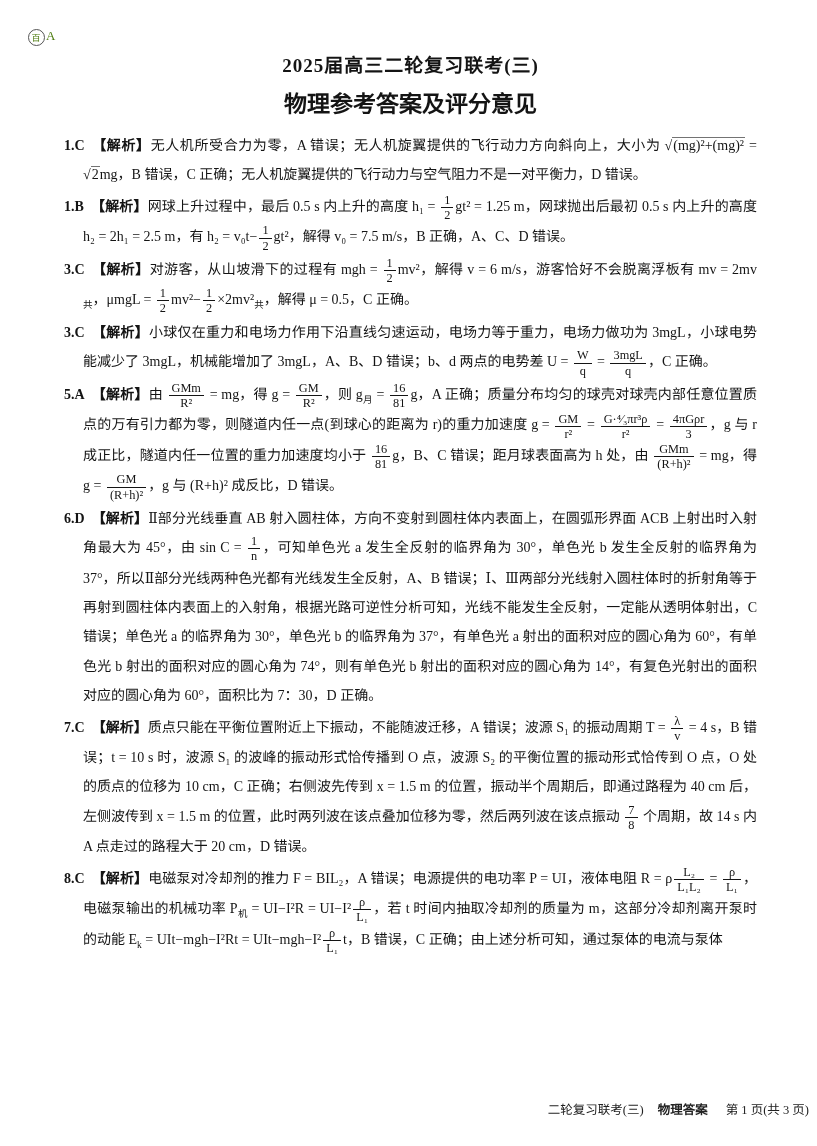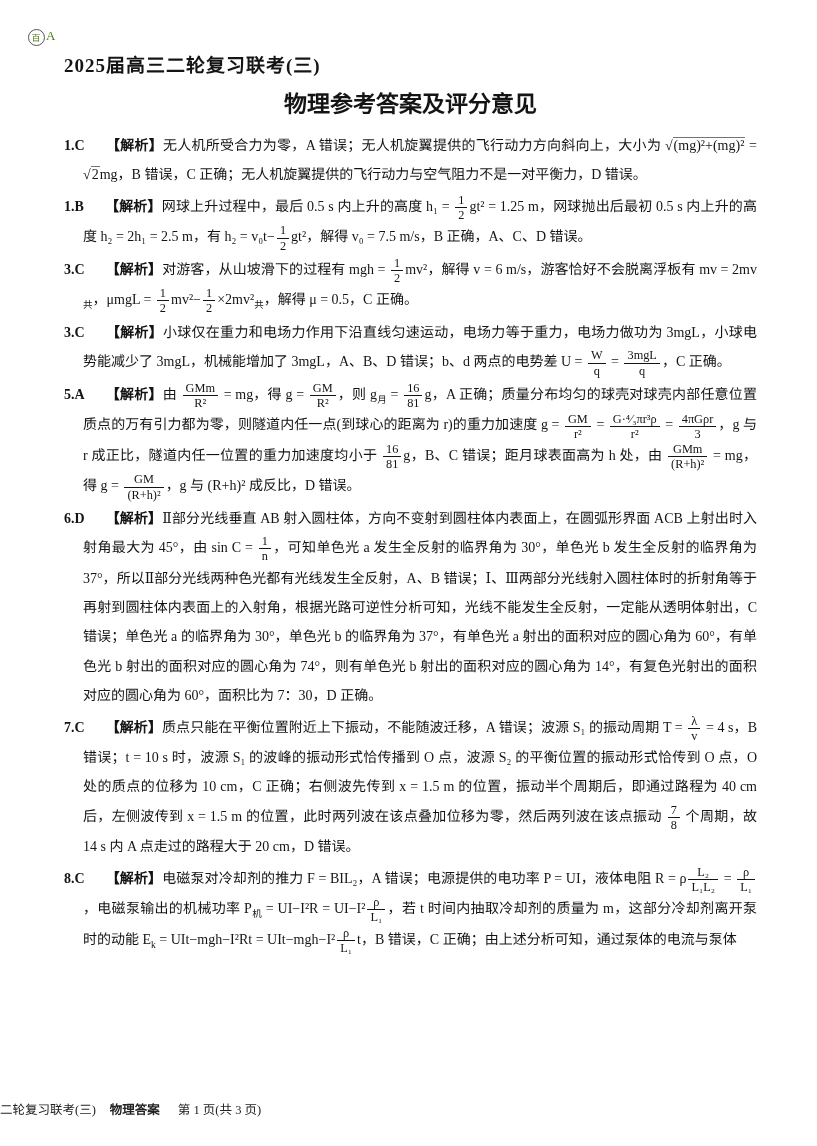--- a/index.html
+++ b/index.html
@@ -14,46 +14,46 @@
     position:absolute; top:28px; left:28px; font-size:13px; color:#4d7c0f;
     letter-spacing:1px;
   }
   .logo .circ {
     display:inline-block; width:17px; height:17px; line-height:16px;
     border:1px solid #555; border-radius:50%; text-align:center;
     font-size:9px; vertical-align:middle; margin-right:1px;
   }
   .page { padding:50px 60px 0 64px; }
   .title {
-    font-size:19px; font-weight:bold; letter-spacing:1px;
+    text-align:center; font-size:19px; font-weight:bold; letter-spacing:1px;
   }
   .subtitle {
     text-align:center; font-size:23px; font-weight:bold; margin:8px 0 12px;
   }
   .answers { }
   .item {
     line-height:2.1; text-align:justify;
     padding-left:19px; text-indent:-19px;
     margin-top:2px;
   }
-  .item .marker { font-weight:bold; margin-right:21px; }
+  .item .marker { font-weight:bold; margin-right:7px; }
   .item .tag { font-weight:bold; }
   
   .frac {
     display:inline-block; text-align:center; vertical-align:middle;
     margin:0 2px; line-height:1.15; font-size:0.88em; text-indent:0;
   }
   .frac .num { display:block; border-bottom:1px solid #141414; padding:0 3px; }
   .frac .den { display:block; padding:0 3px; }
   .sqrt { white-space:nowrap; }
   .sqrt .rad { border-top:1px solid #737373; padding:0 1px; }
   sub { font-size:0.68em; }
   .footer {
     position:absolute; left:0; right:8px; bottom:28px;
-    text-align:left; font-size:12.5px; color:#222;
+    text-align:right; font-size:12.5px; color:#222;
   }
   .footer .f-center { font-weight:bold; margin:0 14px; }
   .footer .f-right { margin-left:4px; }
 </style>
 </head>
 <body>
 
 <div class="logo">
   <span class="circ">百</span><span>A</span>
 </div>

